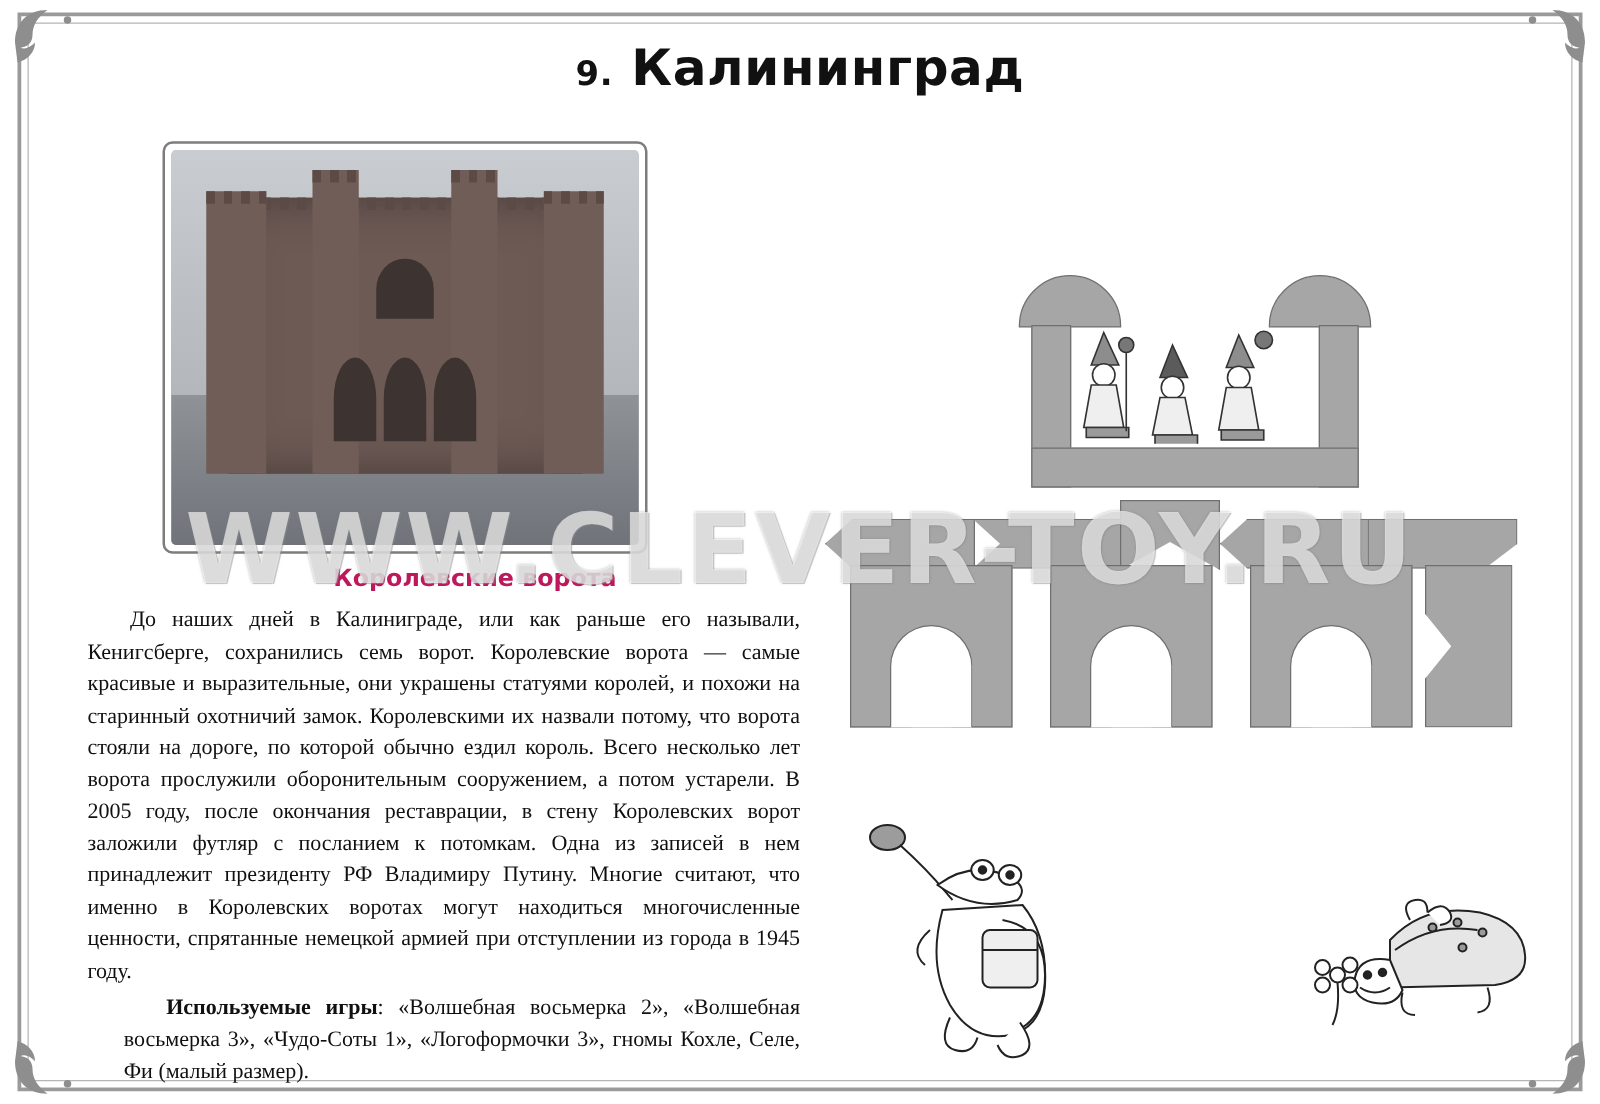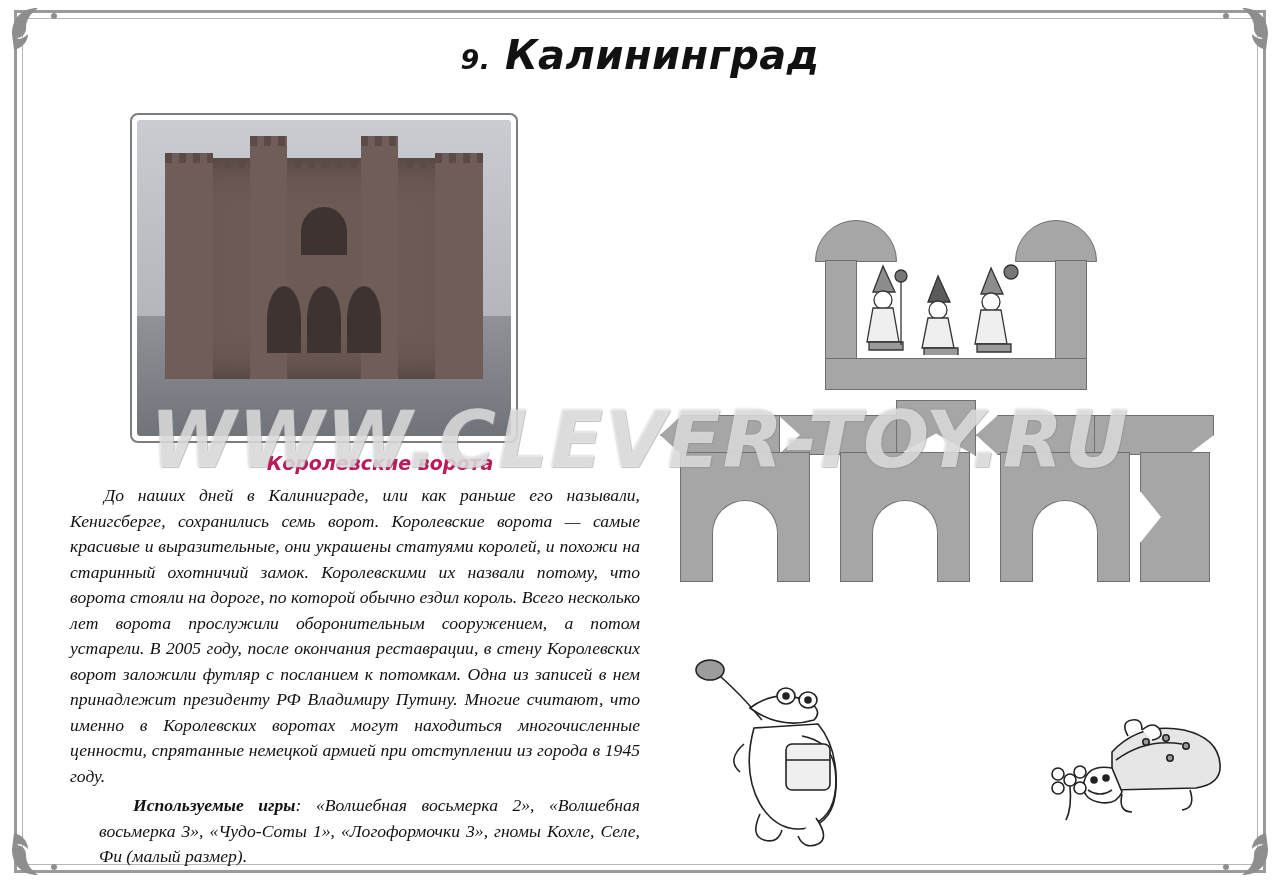--- a/index.html
+++ b/index.html
@@ -12,21 +12,20 @@
     height: 883px;
     font-family: "Liberation Sans", sans-serif;
     overflow: hidden;
   }
   .page {
     position: relative;
     width: 1280px;
     height: 883px;
     background: #ffffff;
     box-sizing: border-box;
-    font-style: italic;
   }
   
   .frame-outer {
     position: absolute;
     left: 14px;
     top: 10px;
     right: 14px;
     bottom: 10px;
     border: 3px solid #9a9a9a;
   }

